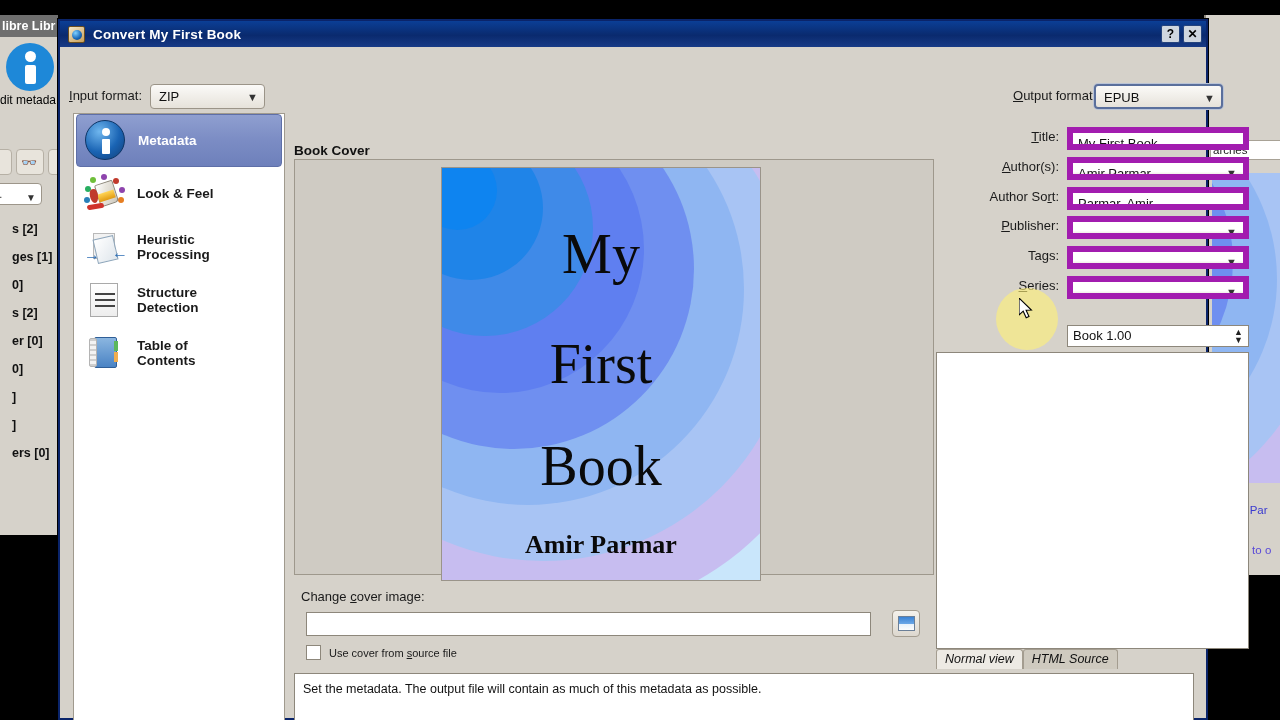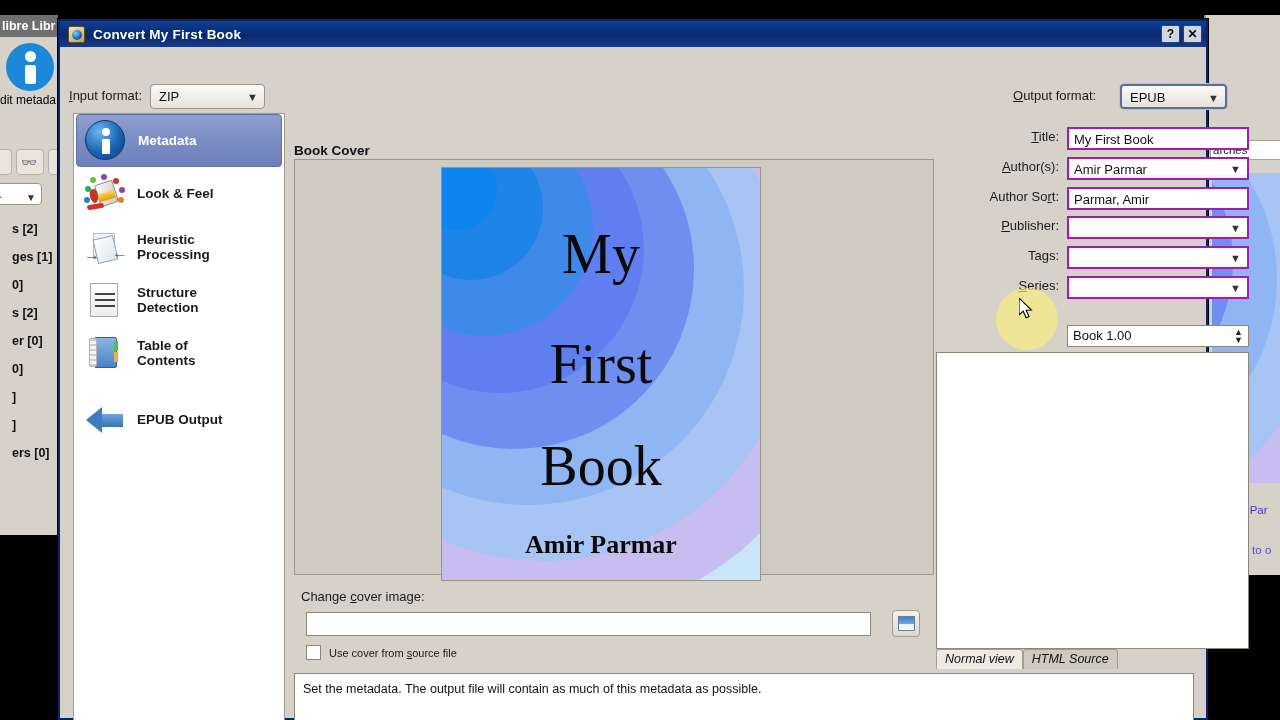--- a/index.html
+++ b/index.html
@@ -129,21 +129,21 @@
     border: 1px solid #9b9488; border-radius: 4px;
     font-size: 13px; color: #111; padding: 0 22px 0 8px;
     height: 25px; line-height: 24px; white-space: nowrap;
   }
   .combo .chev {
     position: absolute; right: 6px; top: 0; line-height: 24px; font-size: 11px; color: #333;
   }
   .input-format-combo { left: 90px; top: 37px; width: 115px; }
   .output-format-label { position: absolute; left: 953px; top: 41px; }
   .output-format-combo {
-    left: 1060px; top: 37px; width: 107px;
+    left: 1034px; top: 37px; width: 129px;
     border: 2px solid #5a6f9c; box-shadow: 0 0 0 1px #b9c3d6;
   }
 
   
   .nav {
     position: absolute; left: 13px; top: 66px; width: 212px; height: 609px;
     background: #fff; border: 1px solid #a09a8e;
   }
   .nav-item {
     position: relative; height: 53px; display: flex; align-items: center;
@@ -342,21 +342,21 @@
   .checkbox {
     width: 15px; height: 15px; background: #fff; border: 1px solid #8d877b;
   }
   .usecover-label { font-size: 11px; color: #1a1a1a; }
   .meta-label {
     position: absolute; text-align: right; font-size: 13px; color: #1a1a1a;
     width: 120px; left: 879px;
   }
   .meta-field {
     position: absolute; left: 1007px; width: 182px; height: 23px;
-    background: #fff; border: 2px solid #a21caf;
+    background: #fff; border: 6px solid #a21caf;
     font-size: 13px; color: #111; line-height: 21px; padding-left: 5px;
     white-space: nowrap; overflow: hidden;
   }
   .meta-field.combo-field {
     background: linear-gradient(180deg,#fff 0%, #ffffff 78%, #f2efe9 100%);
     padding-right: 20px;
   }
   .meta-field .chev {
     position: absolute; right: 6px; top: 0; line-height: 21px; font-size: 11px; color: #333;
   }
@@ -542,29 +542,20 @@
                 <div class="spiral"></div>
               <div class="tabg"></div>
                 <div class="tabo"></div>
             </div>
           </div>
           <div class="nav-label">Table of
 Contents</div>
         </div>
 
 
-        <div class="nav-item" style="margin-top:14px">
-          <div class="nav-ico">
-            <div class="ico-arrow">
-                <div class="shaft"></div>
-                <div class="head"></div>
-              </div>
-          </div>
-          <div class="nav-label">EPUB Output</div>
-        </div>
 
       </div>
 
       <div class="center-label">Book Cover</div>
       <div class="cover-frame">
         <div class="cover">
           <div class="cover-art" id="coverArt">
               <div class="ring" style="width: 720px; height: 720px; left: -216px; top: -158.4px; background: rgb(205, 251, 251);"></div>
               <div class="ring" style="width: 648px; height: 648px; left: -194.4px; top: -142.56px; background: rgb(201, 230, 251);"></div>
               <div class="ring" style="width: 576px; height: 576px; left: -172.8px; top: -126.72px; background: rgb(199, 189, 240);"></div>

